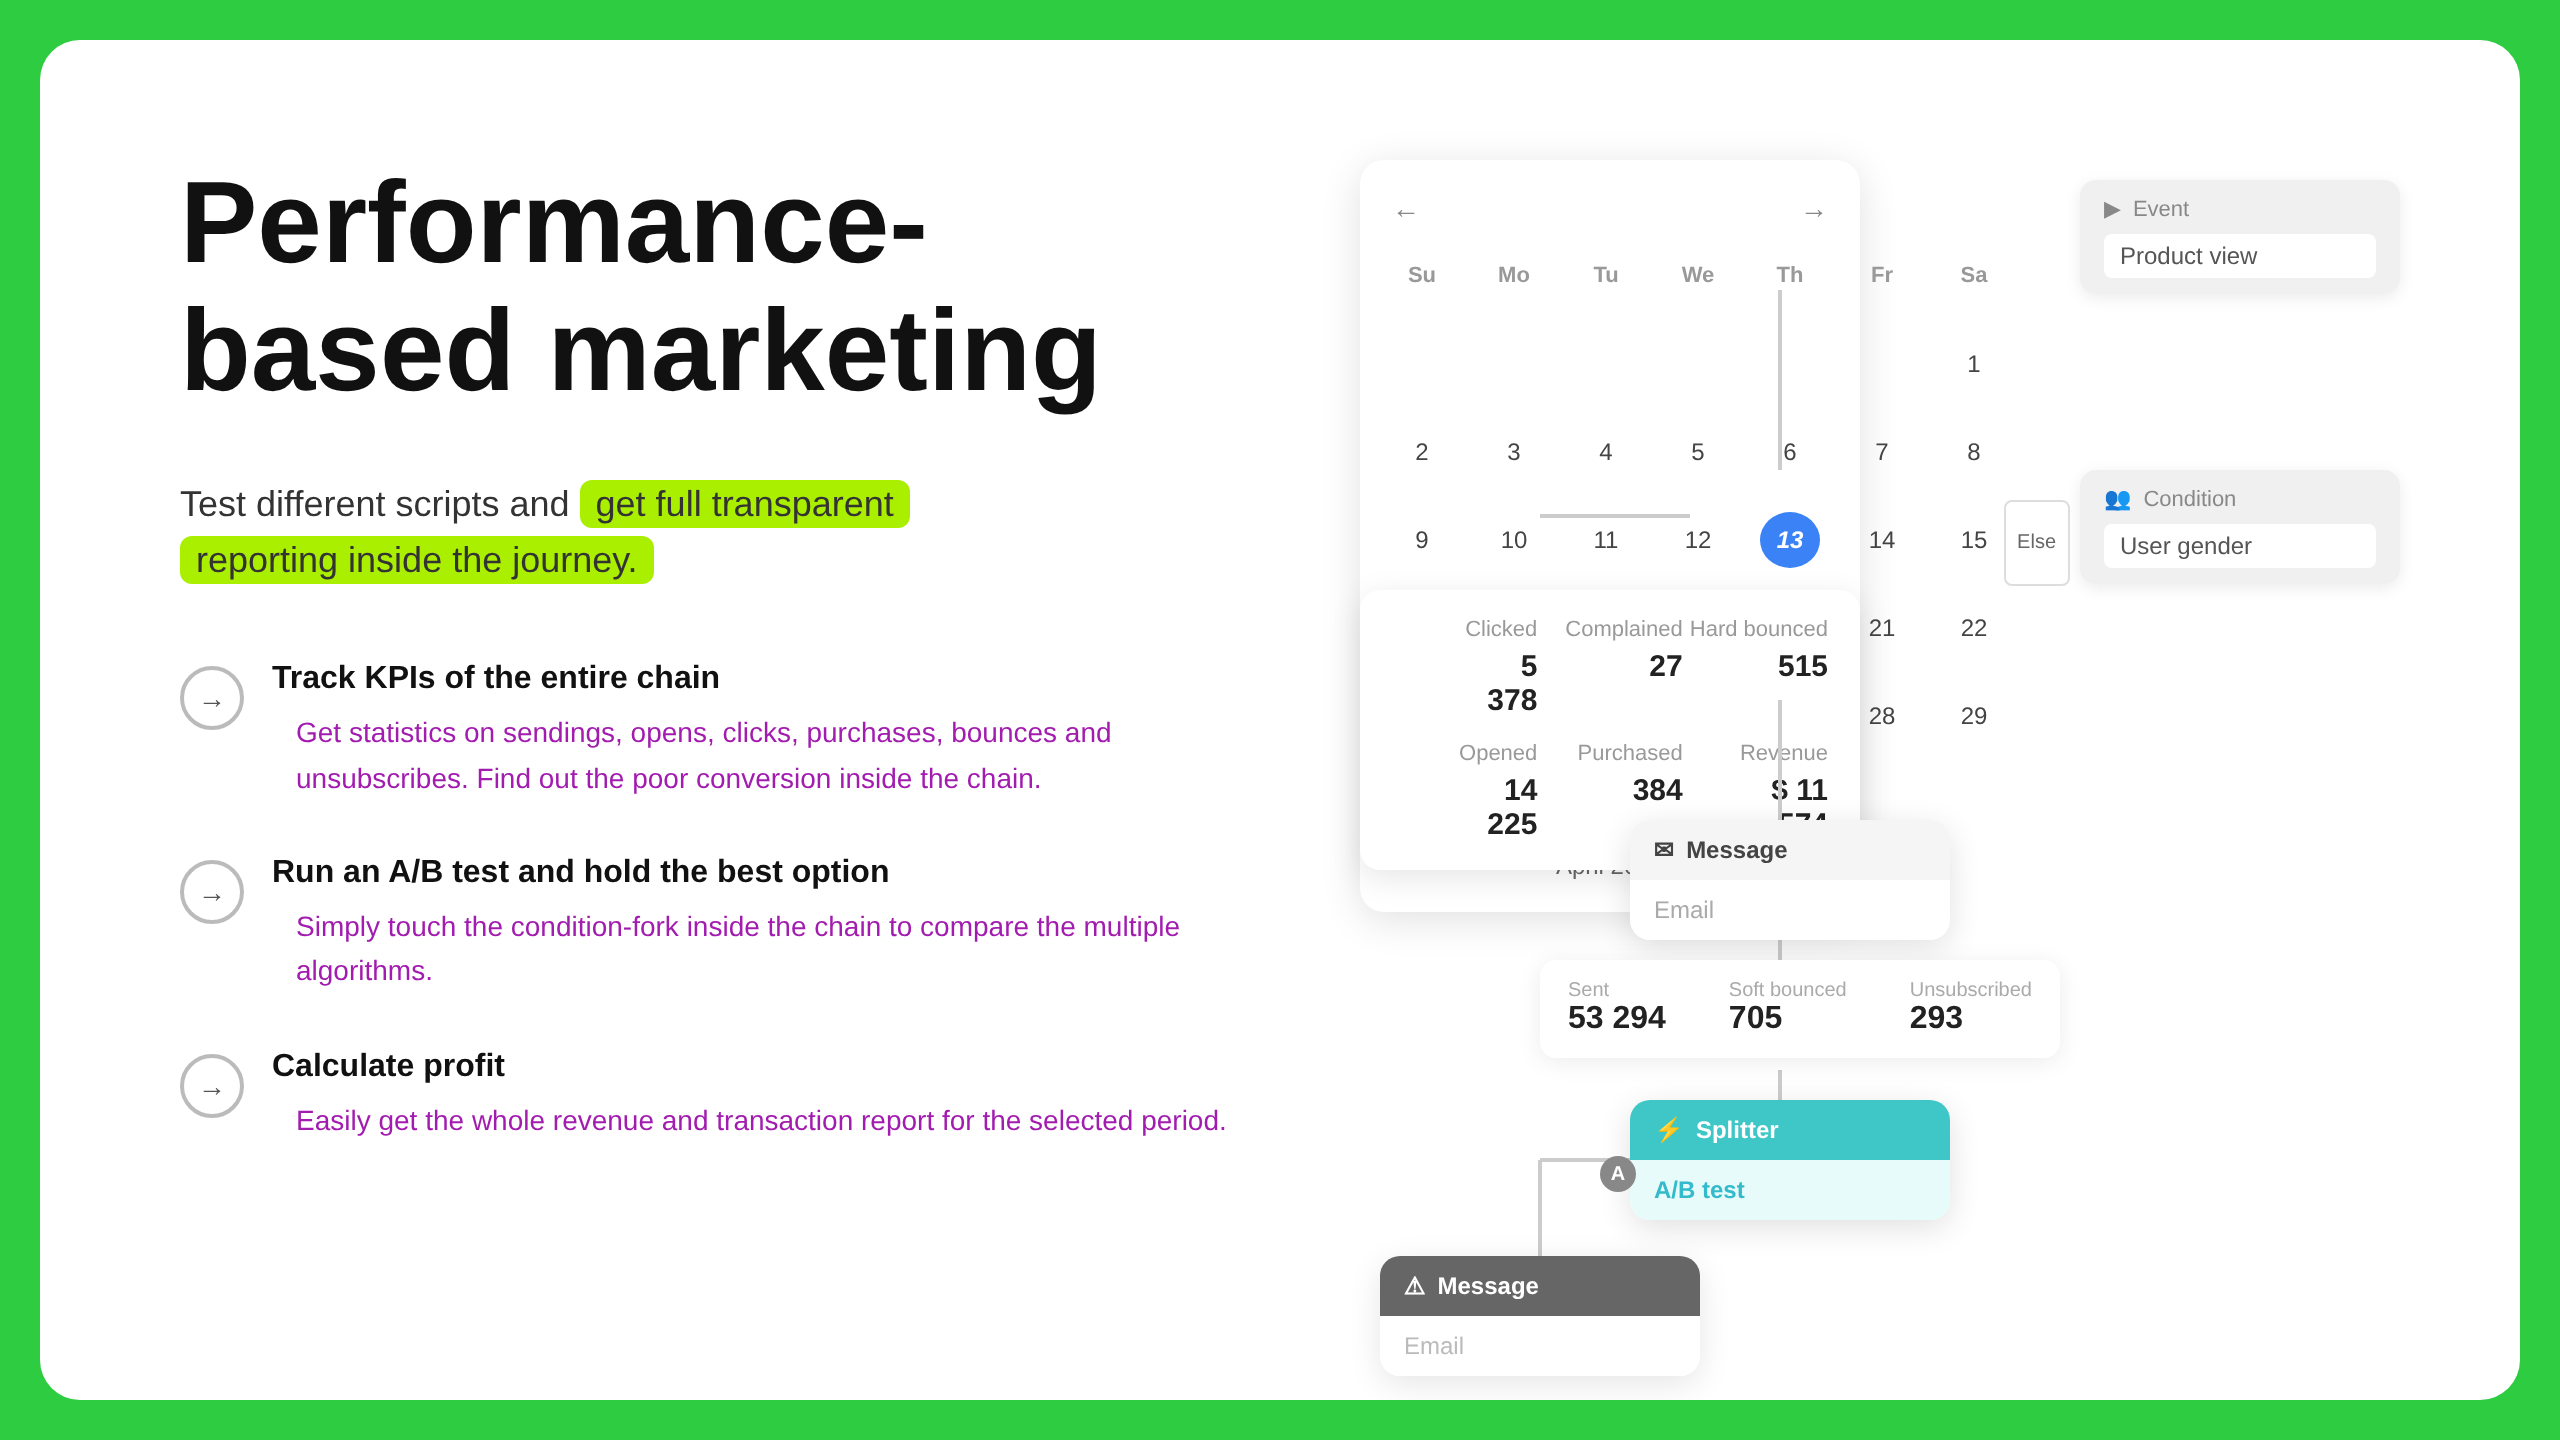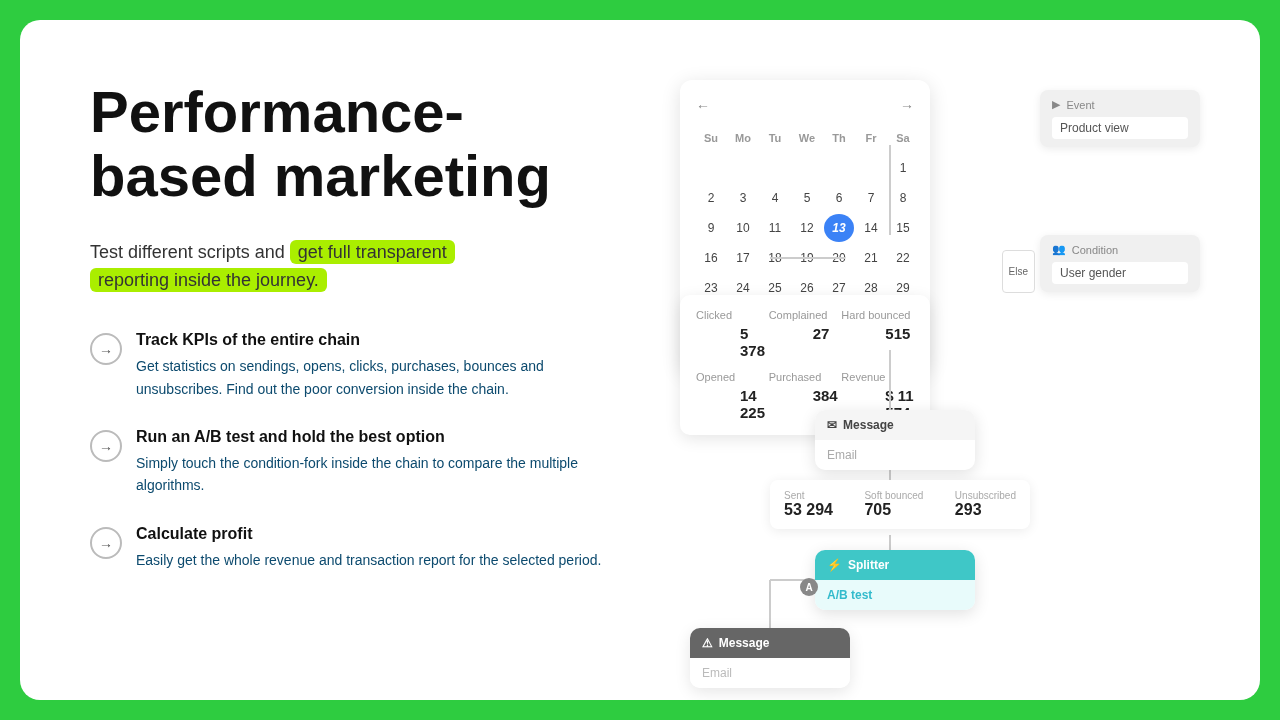--- a/index.html
+++ b/index.html
@@ -73,22 +73,23 @@
       color: #555;
     }
     .feature-content h3 {
       font-size: 16px;
       font-weight: 700;
       color: #111;
       margin-bottom: 6px;
     }
     .feature-content p {
       font-size: 14px;
-      color: #0c4a6e;
+      color: #a21caf;
       line-height: 1.6;
+      margin-left: 12px;
     }
 
     
     .ui-mockup {
       position: relative;
       width: 100%;
       height: 100%;
       min-height: 560px;
     }
 
@@ -116,21 +117,21 @@
     }
     .cal-title {
       font-size: 13px;
       font-weight: 600;
       color: #333;
       text-align: center;
     }
     .cal-grid {
       display: grid;
       grid-template-columns: repeat(7, 1fr);
-      gap: 2px;
+      gap: 16px;
     }
     .cal-cell {
       width: 30px;
       height: 28px;
       display: flex;
       align-items: center;
       justify-content: center;
       font-size: 12px;
       color: #444;
       border-radius: 50%;
@@ -161,20 +162,21 @@
     
     .stats-panel {
       position: absolute;
       top: 215px;
       left: 10px;
       background: #fff;
       border-radius: 10px;
       box-shadow: 0 4px 16px rgba(0,0,0,0.10);
       padding: 14px 16px;
       width: 250px;
+      text-align: right;
     }
     .stats-row {
       display: flex;
       justify-content: space-between;
       margin-bottom: 12px;
     }
     .stats-row:last-child { margin-bottom: 0; }
     .stat-item { flex: 1; }
     .stat-label {
       font-size: 11px;

